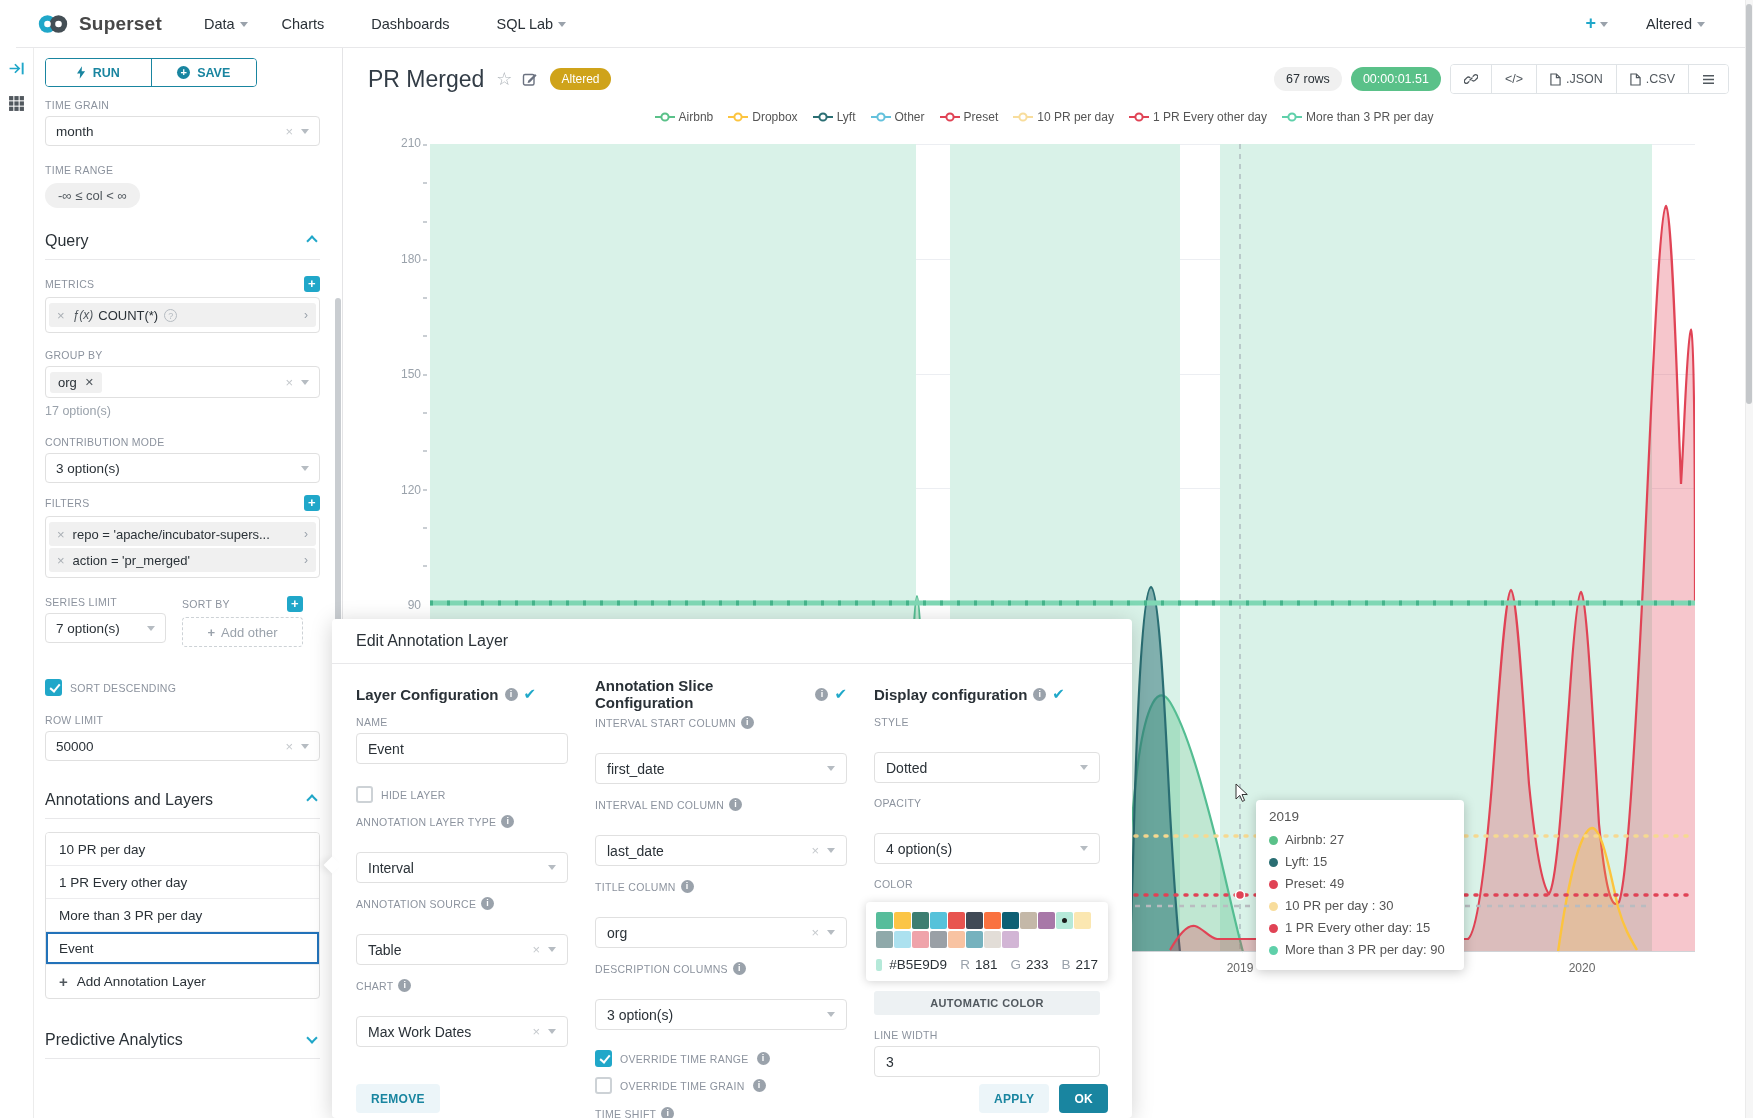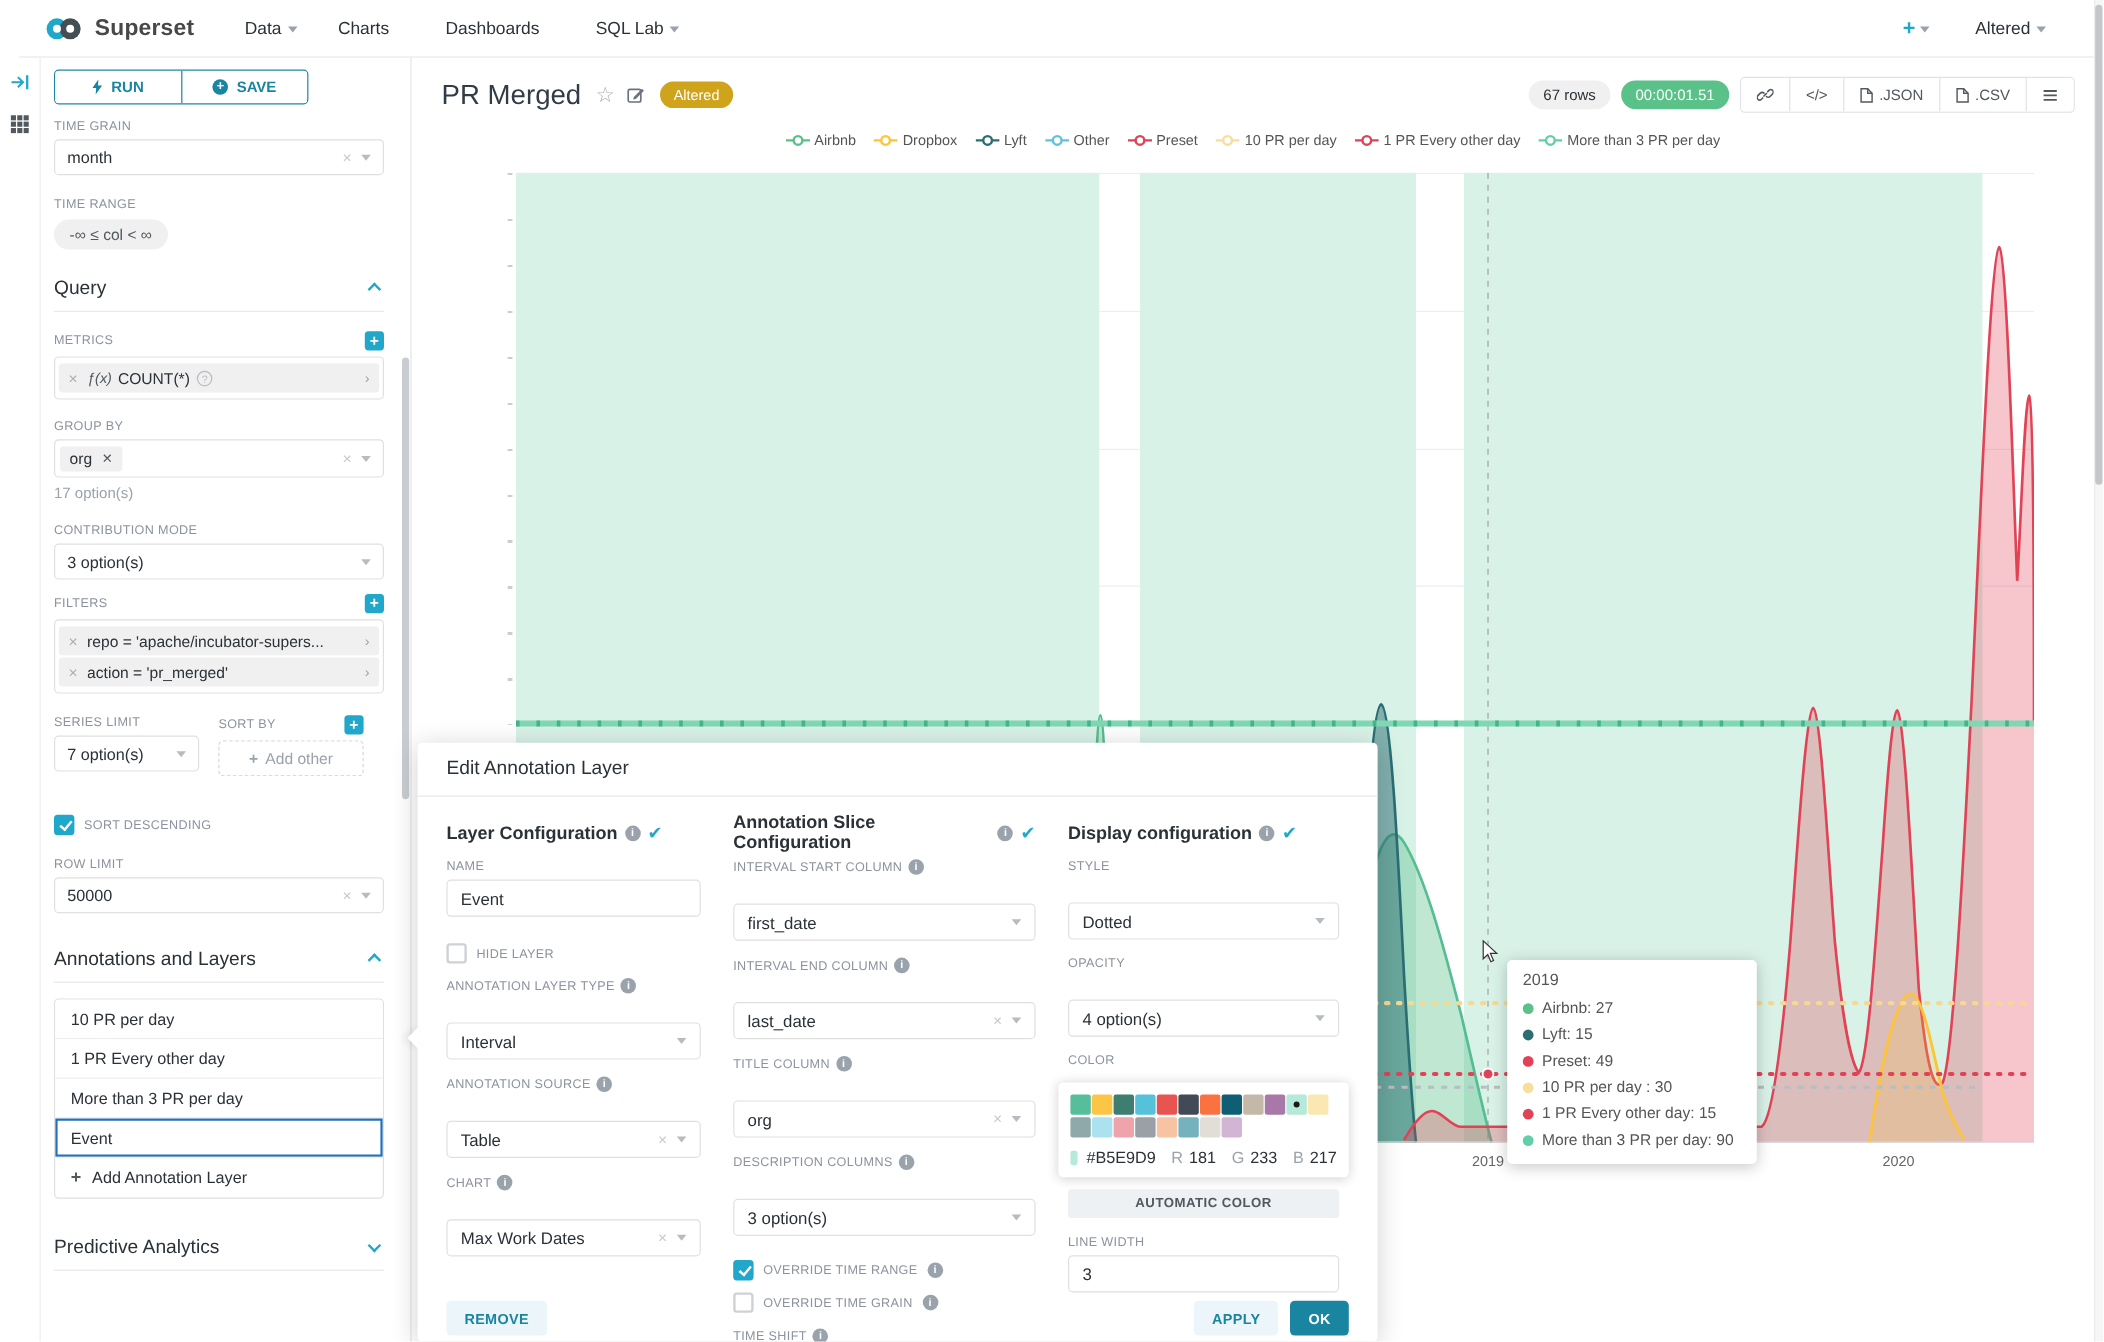--- a/index.html
+++ b/index.html
@@ -85,21 +85,21 @@
   .plotsvg { position:absolute; left:87px; top:96px; }
   .xlabel { position:absolute; top:913px; transform:translateX(-50%); font-size:12px; color:#666; }
 
   
   .tooltip { position:absolute; left:1256px; top:800px; width:208px; background:#fff; border-radius:4px; box-shadow:0 2px 12px rgba(0,0,0,.22); padding:9px 13px; z-index:46; font-size:13px; color:#555; }
   .tt-title { margin-bottom:5px; font-size:13.5px; }
   .tt-row { display:flex; align-items:center; gap:7px; line-height:22px; white-space:nowrap; }
   .tt-dot { width:9px; height:9px; border-radius:50%; flex:none; }
 
   
-  .modal { position:absolute; left:348px; top:619px; width:800px; height:499px; background:#fff; border-radius:4px; box-shadow:0 3px 22px rgba(0,0,0,.18); z-index:50; }
+  .modal { position:absolute; left:332px; top:619px; width:800px; height:499px; background:#fff; border-radius:4px; box-shadow:0 3px 22px rgba(0,0,0,.18); z-index:50; }
   .modal-notch { position:absolute; left:-6px; top:240px; width:12px; height:12px; background:#fff; transform:rotate(45deg); box-shadow:-3px 3px 6px rgba(0,0,0,.07); }
   .modal-hdr { padding:13px 24px; font-size:16px; color:#2a3137; border-bottom:1px solid #e8e8ea; }
   .modal-body { padding:8px 24px 0; display:grid; grid-template-columns:212px 252px 226px; column-gap:27px; }
   .sec-h { display:flex; align-items:center; gap:6px; font-size:15px; font-weight:bold; color:#2a3137; margin:12px 0 0; height:20px; }
   .info { width:13px; height:13px; border-radius:50%; background:#9aa2ab; color:#fff; font-size:9px; line-height:13px; text-align:center; font-weight:bold; font-style:normal; flex:none; cursor:pointer; }
   .okcheck { color:#1fa8c9; font-size:15px; font-weight:bold; }
   .m-label { font-size:10.5px; color:#8c939e; letter-spacing:.3px; margin:14px 0 5px; display:flex; align-items:center; gap:5px; }
   .m-label.first { margin-top:12px; }
   .m-input { height:31px; border:1px solid #e0e0e0; border-radius:4px; display:flex; align-items:center; padding:0 11px; font-size:14px; color:#2a3137; background:#fff; cursor:text; }
   .m-select { cursor:pointer;margin-top:24px; }
@@ -438,20 +438,28 @@
       </div>
     </div>
 
   <div class="gl" style="top:96px;"></div>
   <div class="gl" style="top:211px;"></div>
   <div class="gl" style="top:326px;"></div>
   <div class="gl" style="top:440px;"></div>
   <div class="gl" style="top:555px;"></div>
   <div class="minorticks"></div>
 
+  <div class="ylabels">
+
+  <div class="ytick">210</div>
+      <div class="ytick">180</div>
+      <div class="ytick">150</div>
+      <div class="ytick">120</div>
+      <div class="ytick">90</div>
+    </div>
 
   <svg class="plotsvg" width="1265" height="809" viewBox="0 0 1265 809">
 
     <rect x="0" y="0" width="486" height="808" fill="#d9f2e8"></rect>
     <rect x="520" y="0" width="230" height="808" fill="#d9f2e8"></rect>
     <rect x="790" y="0" width="432" height="808" fill="#d9f2e8"></rect>
 
     <line x1="810" y1="0" x2="810" y2="807" stroke="#9aa2ab" stroke-width="1" stroke-dasharray="5 5"></line>
 
     <path d="M0,808 L0,794 L240,794 C252,792 256,775 262,765 C268,755 272,771 276,785 C281,793 287,794 293,794 L462,794 C468,792 472,768 476,718 C480,598 483,452 487,452 C491,452 495,618 499,728 C503,780 510,794 522,794 L686,794 C694,780 699,698 706,636 C713,570 726,536 740,558 C757,586 772,640 788,703 C798,746 806,782 813,808 Z" fill="rgba(90,193,137,0.38)"></path>

